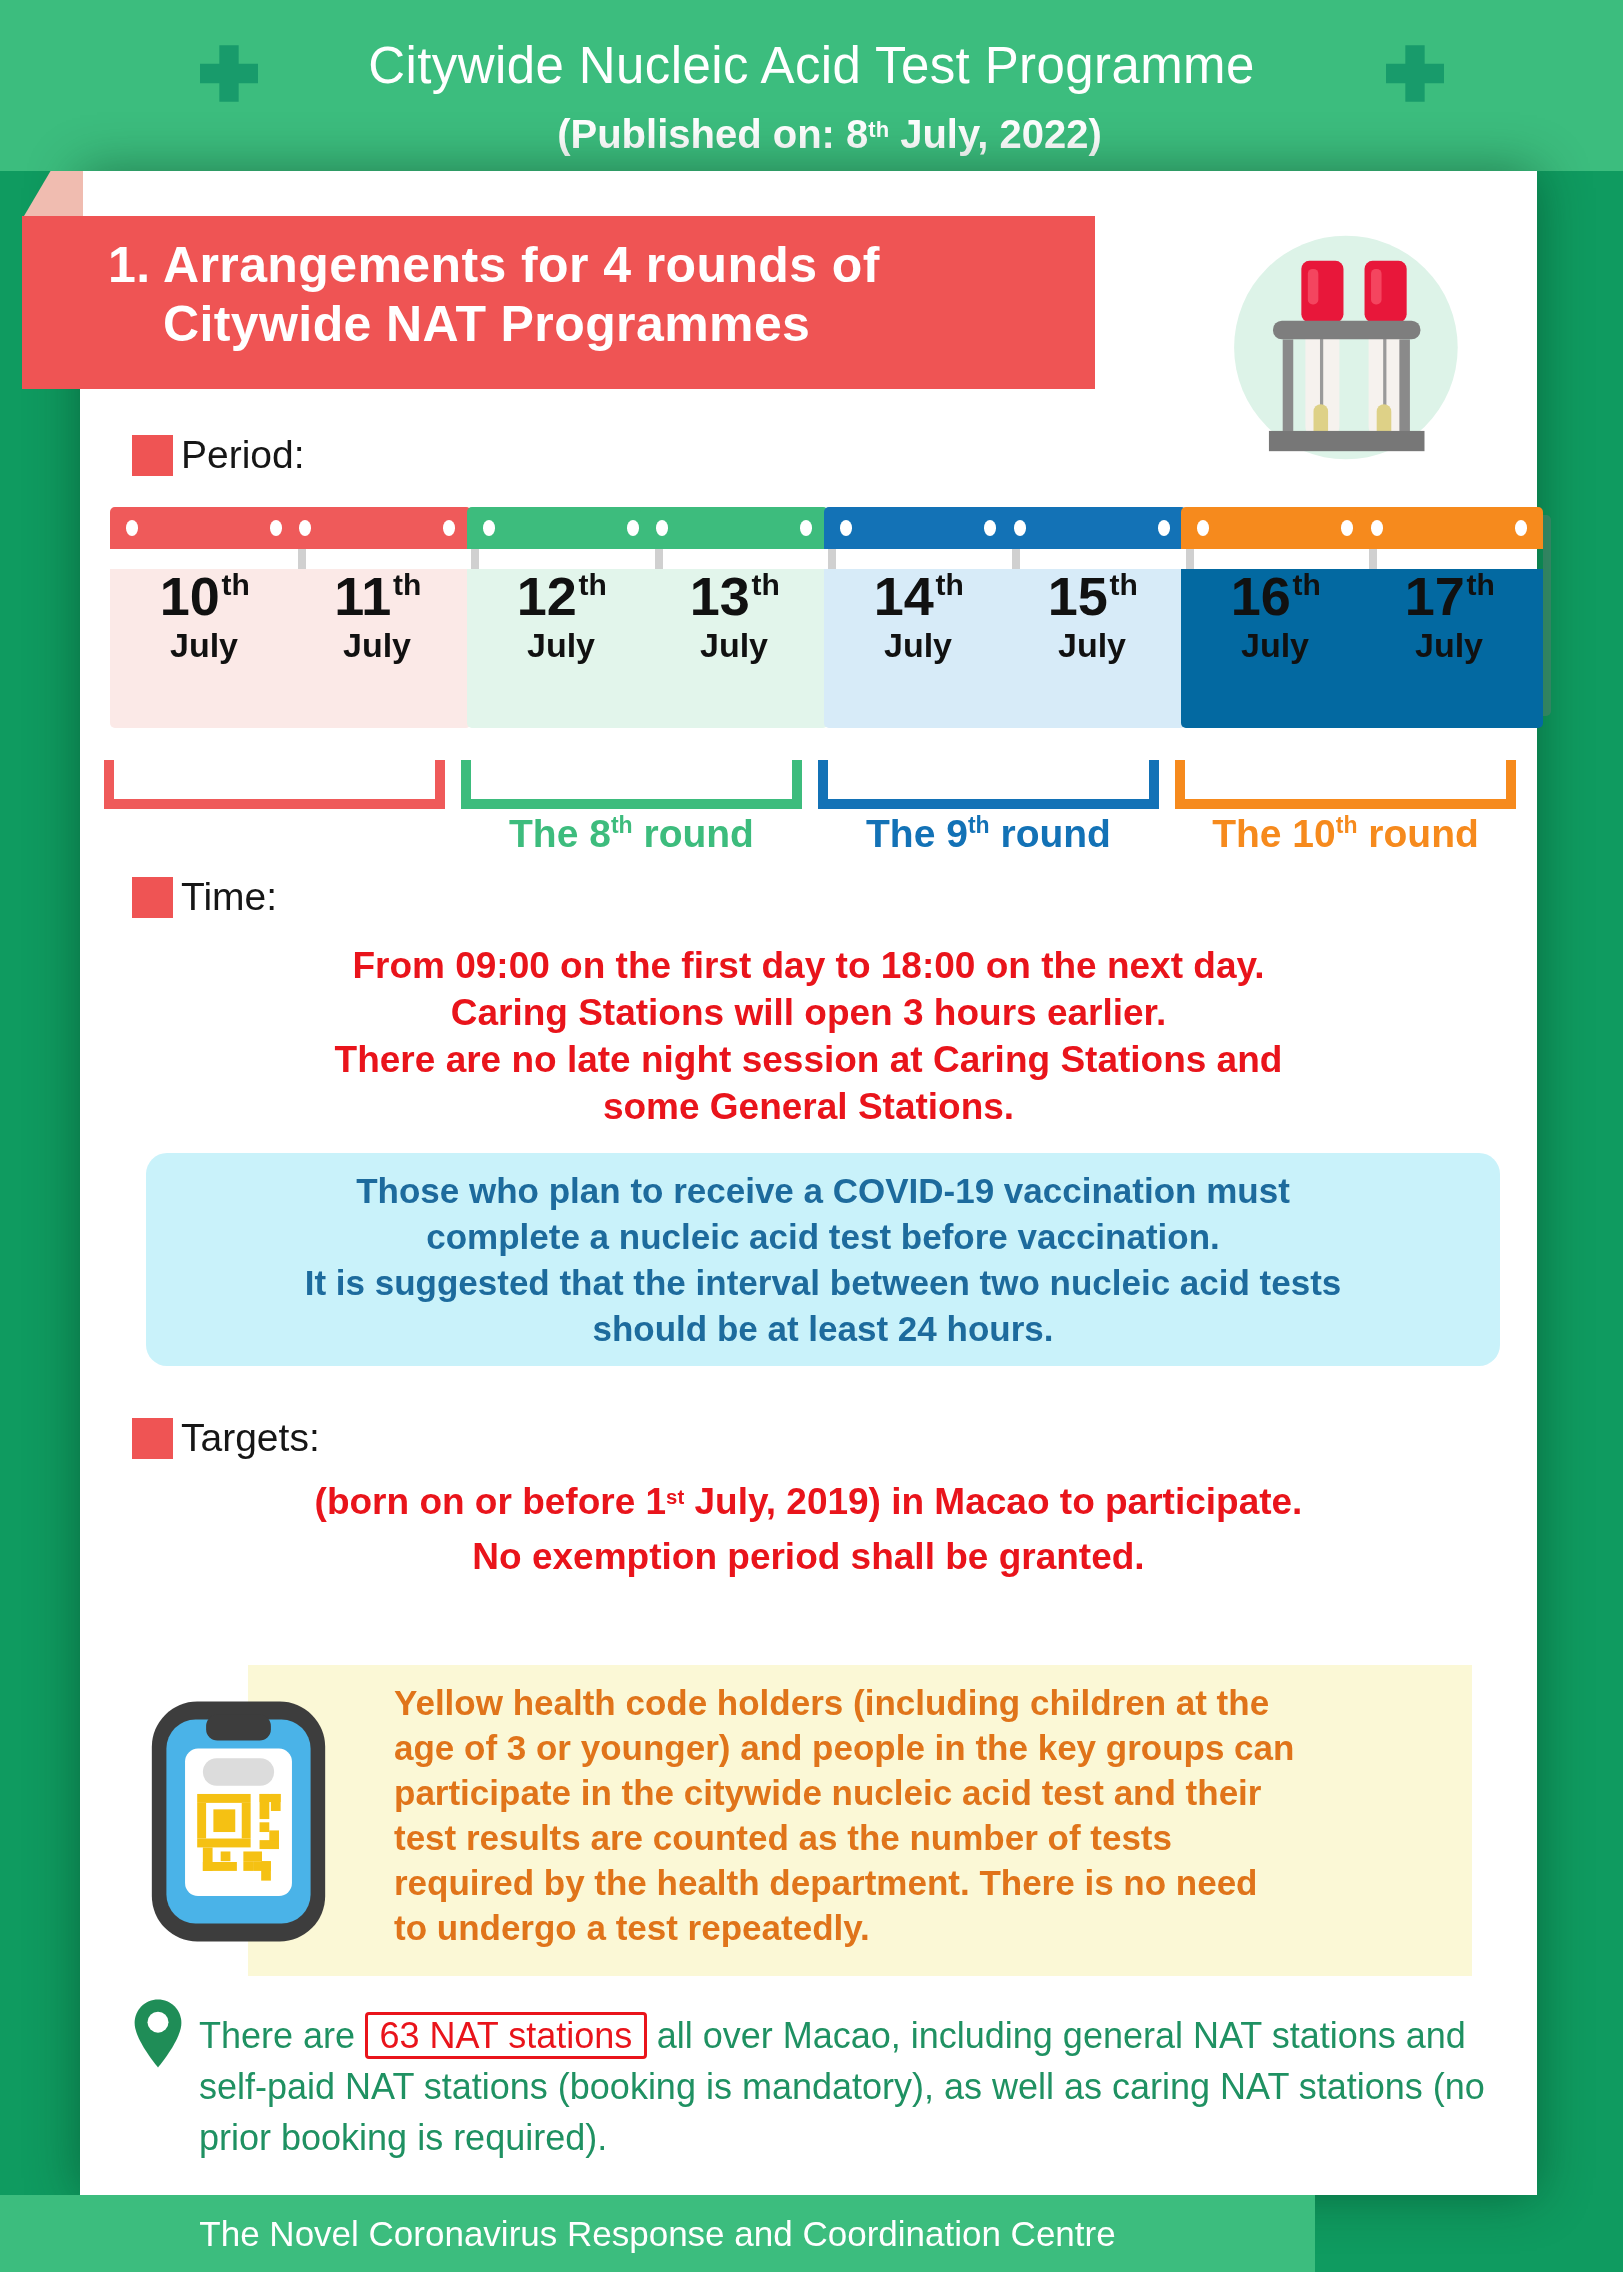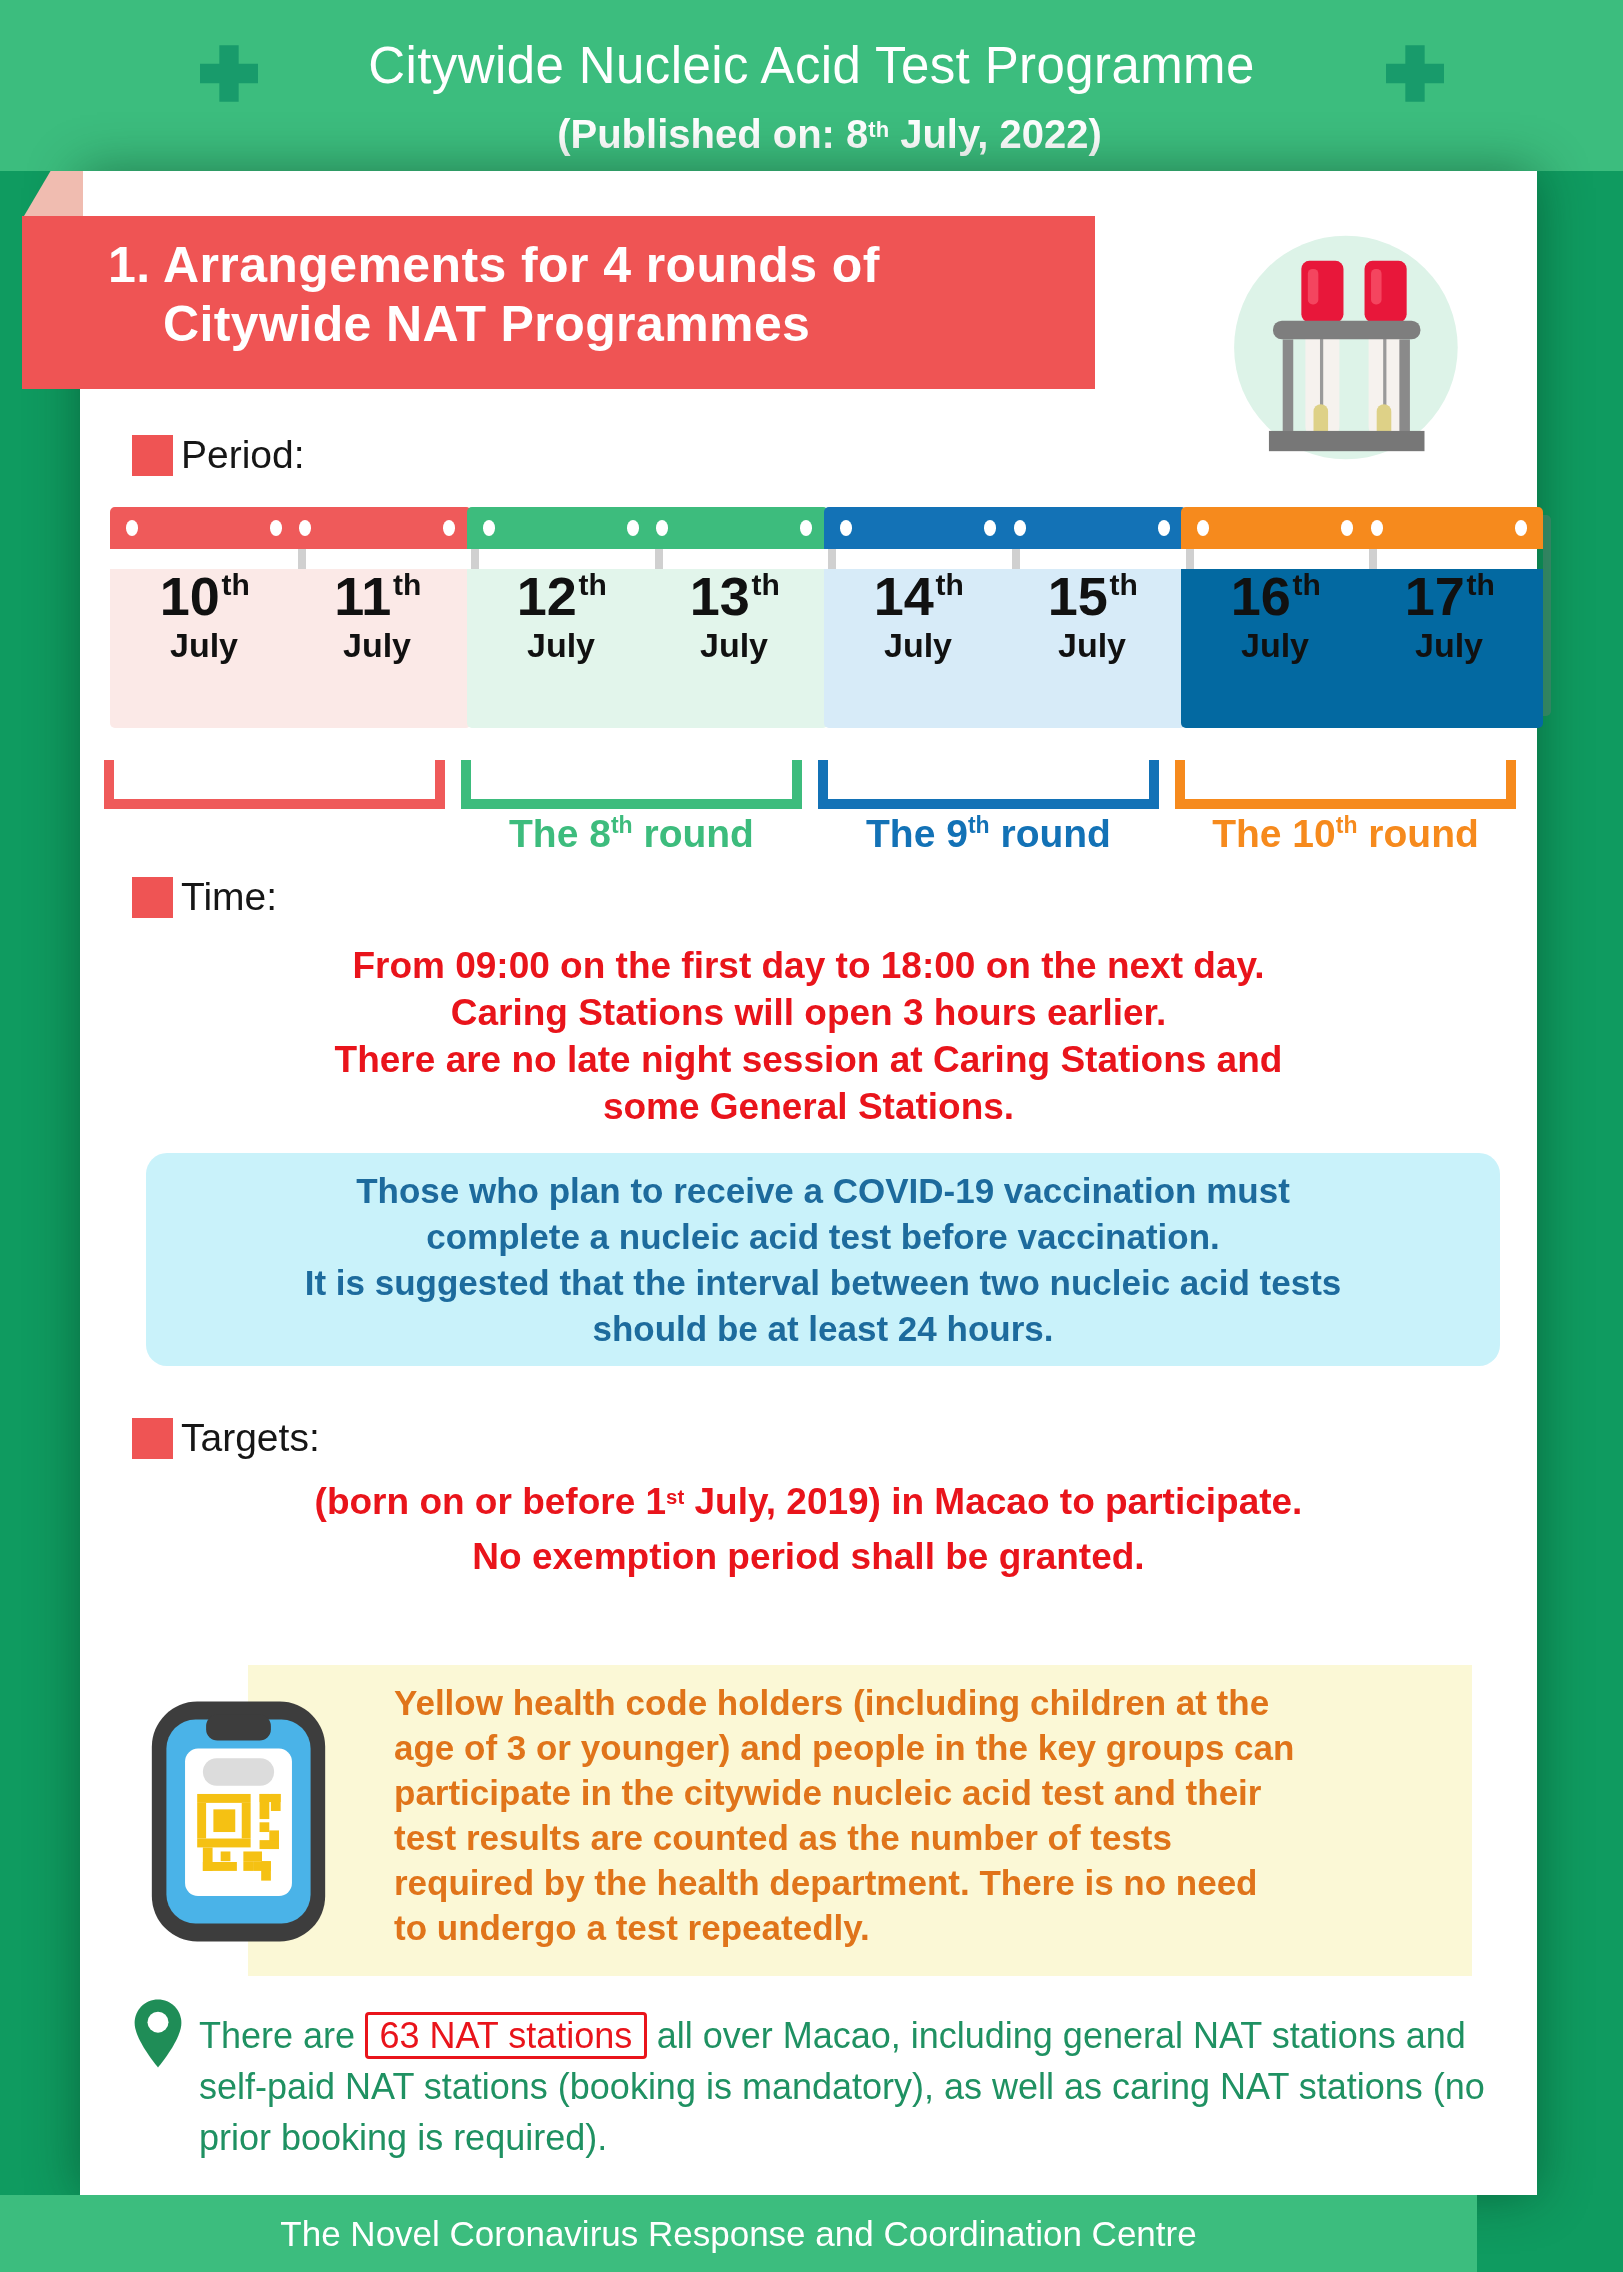--- a/index.html
+++ b/index.html
@@ -81,21 +81,21 @@
   .phone-icon{position:absolute;left:151px;top:1700px;z-index:4;}
 
   
   .pin-icon{position:absolute;left:132px;top:1998px;z-index:2;}
   .stations{position:absolute;left:199px;top:2010px;width:1323px;color:#1f9162;
             font-size:36px;line-height:51px;z-index:2;}
   .pill{display:inline-block;color:#e9141b;border:3.2px solid #e9141b;border-radius:4px;
         padding:0 11.4px;line-height:1.15;}
 
   
-  .footer{position:absolute;left:0;top:2195px;width:1477px;height:77px;background:#3cbd7e;z-index:5;}
+  .footer{position:absolute;left:0;top:2195px;width:1315px;height:77px;background:#3cbd7e;z-index:5;}
   .footer-text{width:100%;text-align:center;color:#fff;font-size:35px;line-height:77px;}
 </style>
 </head>
 <body>
 
 <div class="page">
 
   <div class="hdr">
     <svg class="plus plus-l" viewBox="0 0 72 70">
       <path d="M24 0h24v23h24v24H48v23H24V47H0V23h24z" fill="#189b6b"></path>

